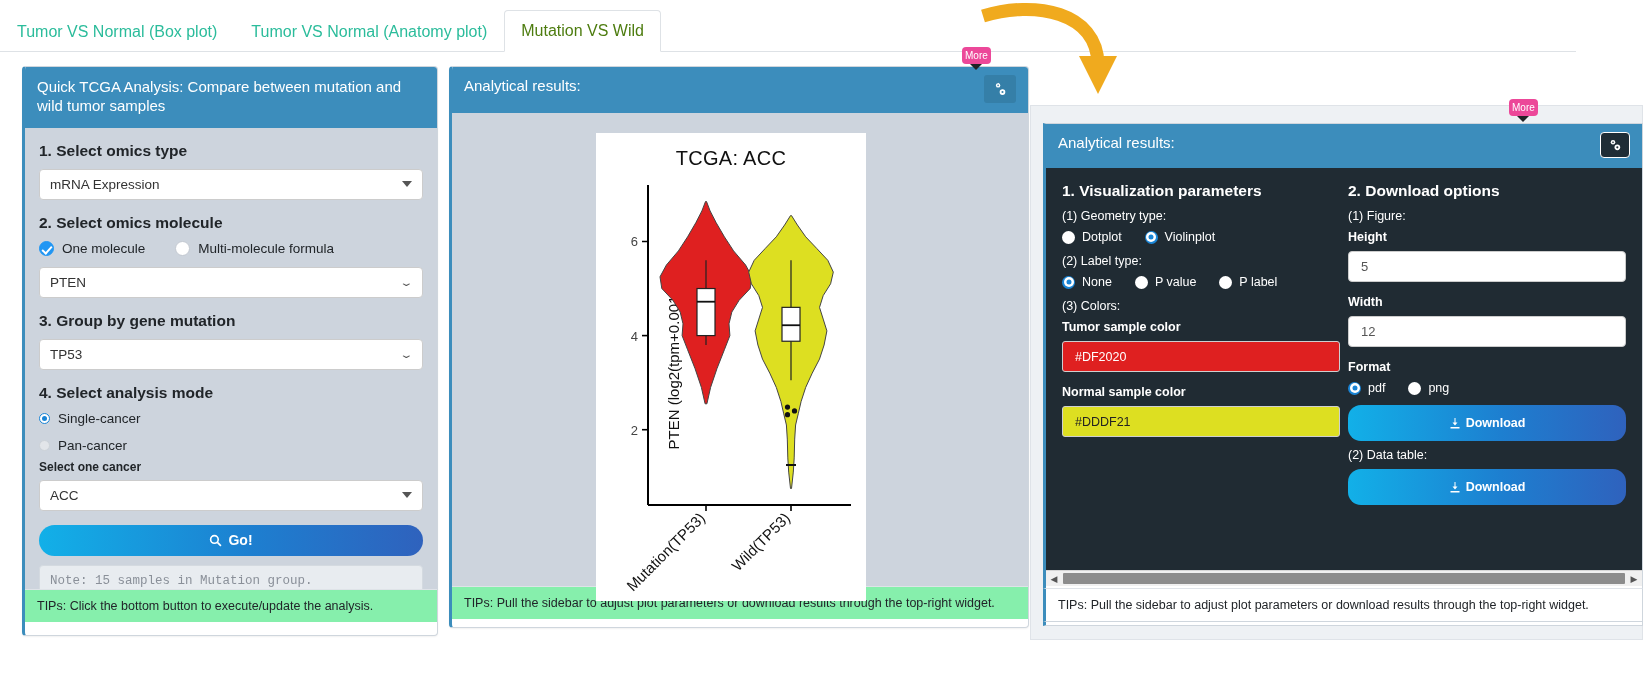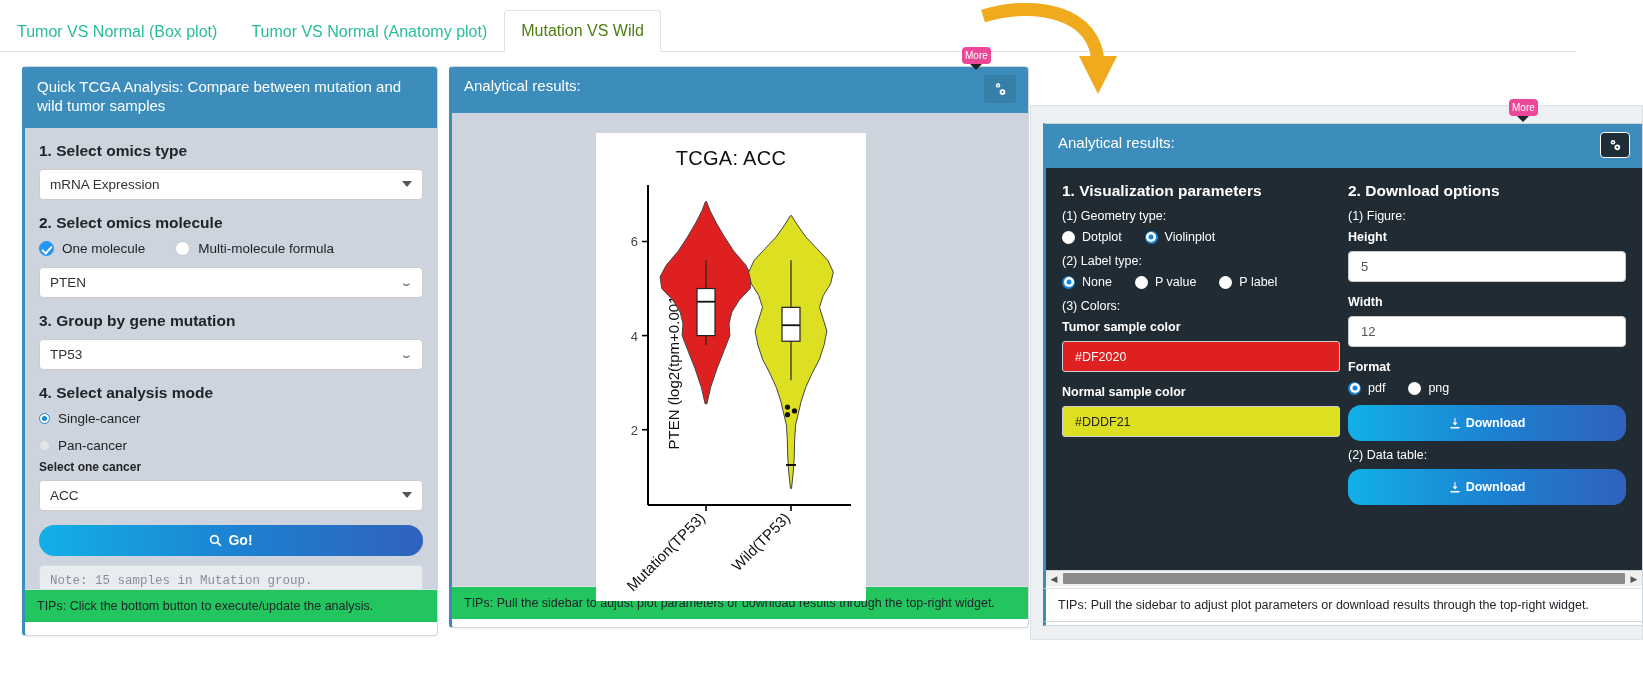--- a/index.html
+++ b/index.html
@@ -43,21 +43,21 @@
     background:#3c8dbc; color:#fff;
     font-size:15px; font-weight:400;
     padding:10px 12px;
     display:flex; align-items:flex-start; justify-content:space-between;
     line-height:1.25;
   }
   .panel-body{
     background:#cdd4dd;
   }
   .panel-foot{
-    background:#22c55e; font-size:12.5px; color:#212529;
+    background:#86efac; font-size:12.5px; color:#212529;
     padding:9px 12px; border-top:1px solid #dfe3e8;
   }
 
   
   #left-panel{ left:22px; top:66px; width:416px; height:570px; overflow:hidden;
                border-left:3px solid #3c8dbc; }
   #left-panel .panel-head{ padding:11px 14px 12px 12px; font-weight:400; }
   #left-panel .panel-body{ padding:14px 14px 10px 14px; height:461px; }
   .step-title{ font-size:15.5px; font-weight:700; color:#212529; margin:0 0 9px 0; }
   .step-title.sub{ font-size:12px; margin:0 0 6px 0; }

